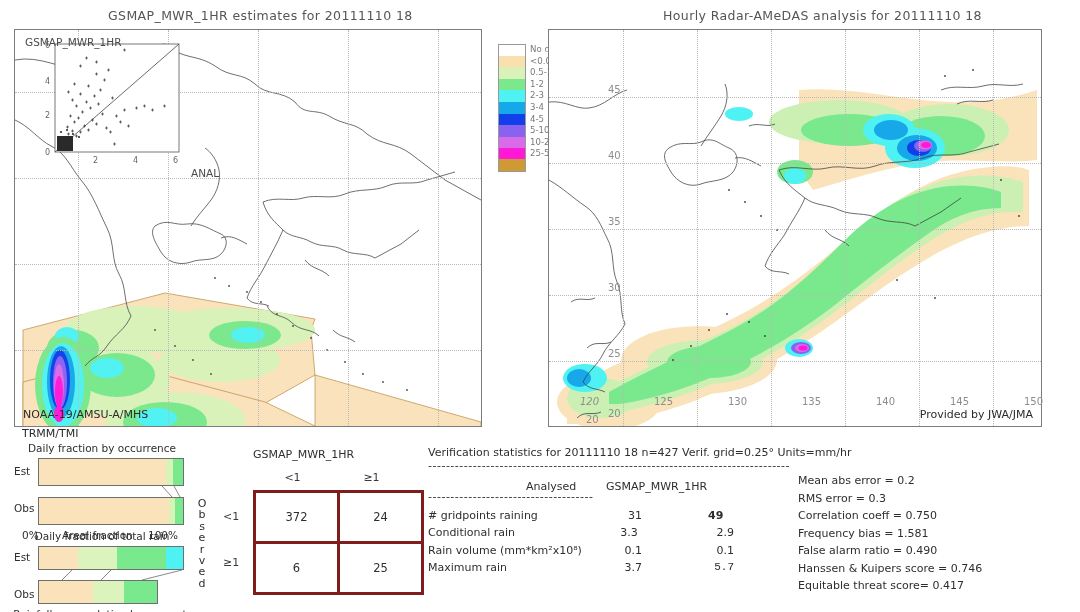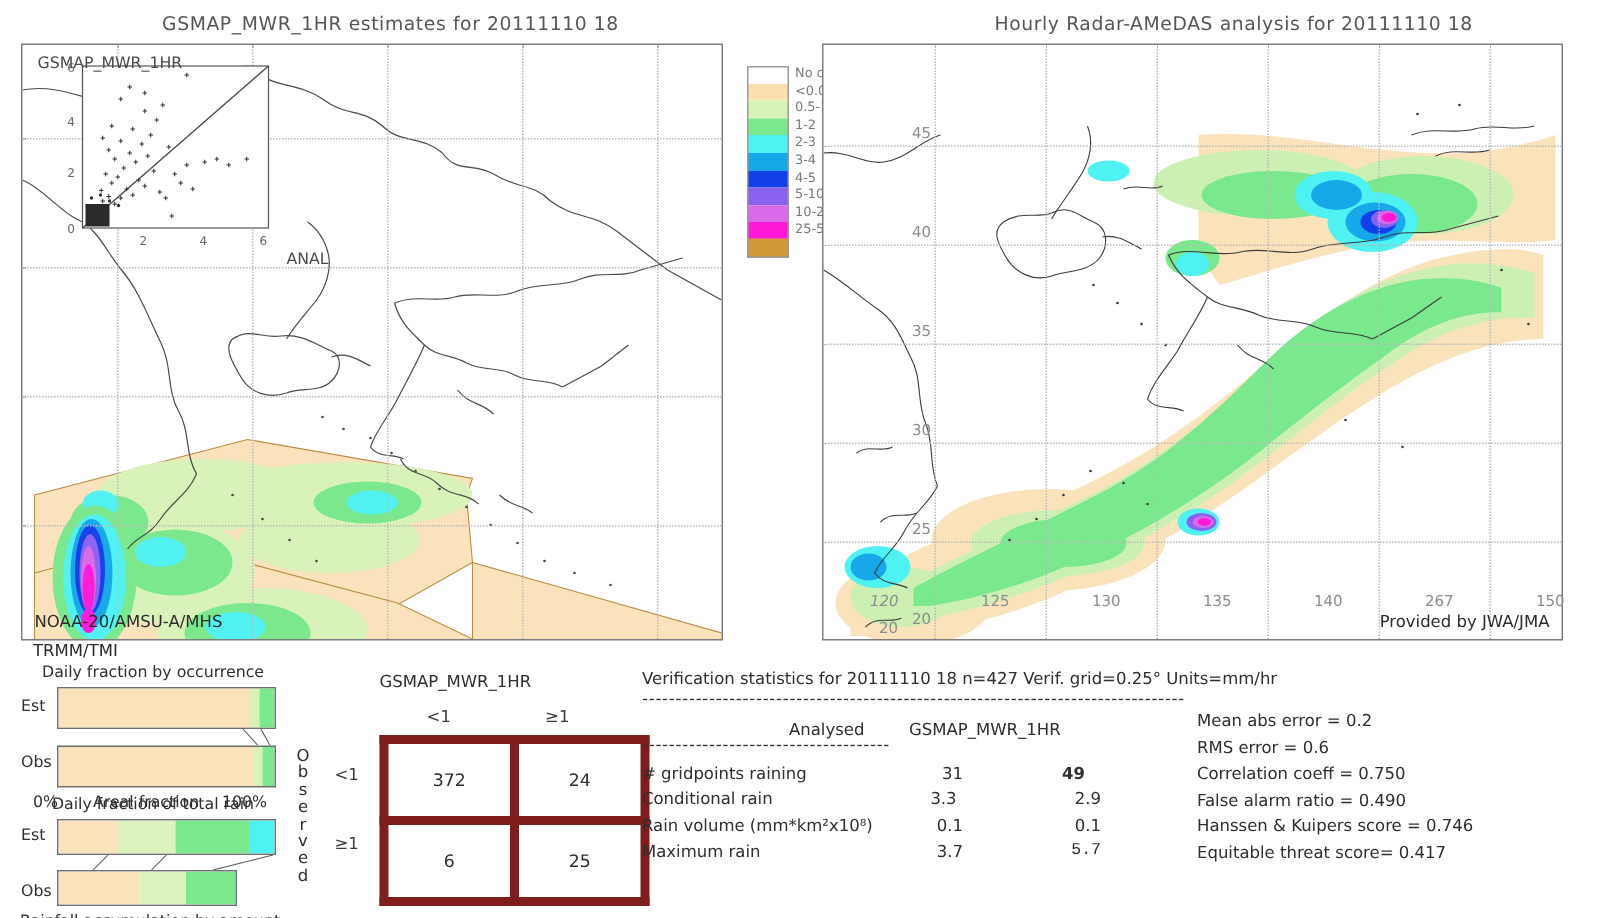--- a/index.html
+++ b/index.html
@@ -11,21 +11,21 @@
   .gridline{position:absolute;background:transparent;border-top:1px dotted #b9b9b9;width:100%;left:0;}
   .gridcol{position:absolute;border-left:1px dotted #b9b9b9;height:100%;top:0;}
   .axlab{position:absolute;font-size:10px;color:#8d8d8d;}
   .legbox{position:absolute;}
   .legrow{display:flex;align-items:center;height:11.6px;}
   .legsw{width:26px;height:11.6px;border-left:1px solid #9a9a9a;border-right:1px solid #9a9a9a;}
   .leglab{font-size:8.6px;color:#7a7a7a;margin-left:4px;white-space:nowrap;line-height:11.6px;}
   .sttxt{font-size:11px;color:#2e2e2e;white-space:nowrap;line-height:17.5px;}
   .dashrule{font-size:11px;color:#2e2e2e;letter-spacing:.5px;white-space:nowrap;}
   table.cont{border-collapse:collapse;}
-  table.cont td{border:6px solid #7f1d1d;width:79px;height:46px;text-align:center;
+  table.cont td{border:3px solid #7f1d1d;width:79px;height:46px;text-align:center;
                 font-size:11.5px;color:#2e2e2e;}
   .vhead{font-size:11px;color:#2e2e2e;line-height:11.4px;text-align:center;}
   .bar{position:relative;height:26px;border:1px solid #6f6f6f;display:flex;overflow:hidden;}
   .barlbl{position:absolute;font-size:10.5px;color:#2e2e2e;}
   .cap{font-size:10.5px;color:#2e2e2e;text-align:center;white-space:nowrap;}
   svg{display:block;}
 </style>
 </head>
 <body>
 
@@ -190,21 +190,21 @@
       <text x="27" y="82" font-size="8" fill="#666" text-anchor="end">2</text>
       <text x="27" y="119" font-size="8" fill="#666" text-anchor="end">0</text>
       <text x="70" y="127" font-size="8" fill="#666">2</text>
       <text x="110" y="127" font-size="8" fill="#666">4</text>
       <text x="150" y="127" font-size="8" fill="#666">6</text>
     </svg>
   </div>
 
   <div class="abs" style="left:10px;top:6px;font-size:10.5px;color:#4a4a4a;">GSMAP_MWR_1HR</div>
   <div class="abs" style="left:176px;top:137px;font-size:10.5px;color:#4a4a4a;">ANAL</div>
-  <div class="abs" style="left:8px;top:378px;font-size:11px;color:#2b2b2b;">NOAA-20/AMSU-A/MHS</div>
+  <div class="abs" style="left:8px;top:378px;font-size:11px;color:#2b2b2b;">NOAA-19/AMSU-A/MHS</div>
 </div>
 <div class="abs" style="left:22px;top:427px;font-size:11px;color:#2b2b2b;">TRMM/TMI</div>
 
 <div class="abs legbox" style="left:498px;top:44px;">
   <div id="legend-rows">
       <div class="legrow">
         <div class="legsw" style="background: rgb(255, 255, 255); border-top: 1px solid rgb(154, 154, 154);"></div>
         <div class="leglab">No data</div>
       </div>
       <div class="legrow">
@@ -373,21 +373,21 @@
 
   <div class="abs" style="right:8px;bottom:5px;font-size:11px;color:#2b2b2b;">Provided by JWA/JMA</div>
 </div>
 
 <div id="right-x-labels">
     <div class="abs axlab" style="left: 580px; top: 396px; font-style: italic;">120</div>
     <div class="abs axlab" style="left: 654px; top: 396px;">125</div>
     <div class="abs axlab" style="left: 728px; top: 396px;">130</div>
     <div class="abs axlab" style="left: 802px; top: 396px;">135</div>
     <div class="abs axlab" style="left: 876px; top: 396px;">140</div>
-    <div class="abs axlab" style="left: 950px; top: 396px;">267</div>
+    <div class="abs axlab" style="left: 950px; top: 396px;">145</div>
     <div class="abs axlab" style="left: 1024px; top: 396px;">150</div>
   </div>
 <div id="right-y-labels">
     <div class="abs axlab" style="left: 608px; top: 84px;">45</div>
     <div class="abs axlab" style="left: 608px; top: 150px;">40</div>
     <div class="abs axlab" style="left: 608px; top: 216px;">35</div>
     <div class="abs axlab" style="left: 608px; top: 282px;">30</div>
     <div class="abs axlab" style="left: 608px; top: 348px;">25</div>
     <div class="abs axlab" style="left: 608px; top: 408px;">20</div>
   </div>
@@ -509,19 +509,20 @@
       </div>
       <div style="position: relative; height: 17.5px;">
         <span class="sttxt" style="position: absolute; left: 0px;">Maximum rain</span>
         <span class="sttxt" style="position: absolute; left: 188px; width: 26px; text-align: right;">3.7</span>
         <span class="sttxt" style="position: absolute; left: 280px; width: 26px; text-align: right; font-family: Liberation Mono, monospace;">5.7</span>
       </div>
     </div>
 
   <div id="verif-scores" style="position:absolute;left:370px;top:28px;">
       <div class="sttxt">Mean abs error = 0.2</div>
-      <div class="sttxt">RMS error = 0.6</div>
+      <div class="sttxt">RMS error = 0.3</div>
       <div class="sttxt">Correlation coeff = 0.750</div>
+      <div class="sttxt">Frequency bias = 1.581</div>
       <div class="sttxt">False alarm ratio = 0.490</div>
       <div class="sttxt">Hanssen &amp; Kuipers score = 0.746</div>
       <div class="sttxt">Equitable threat score= 0.417</div>
     </div>
 </div>
 
 </body></html>

